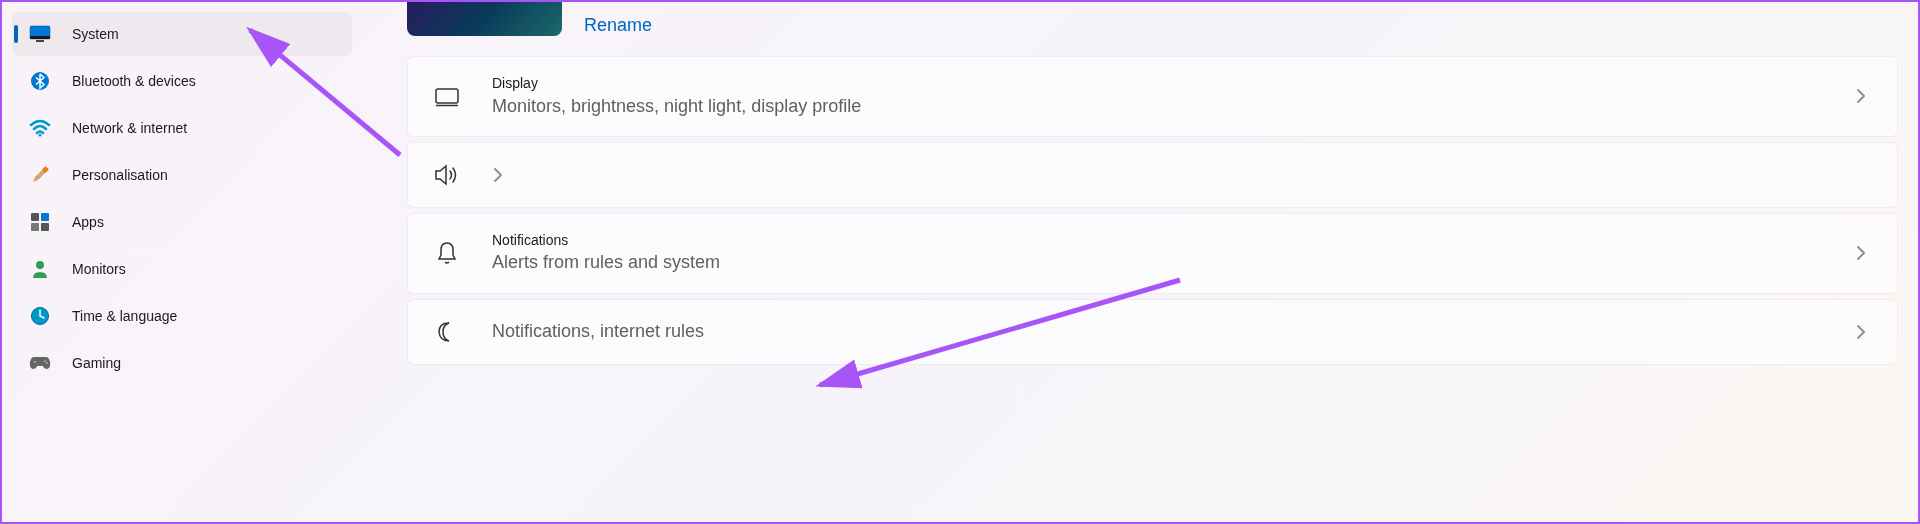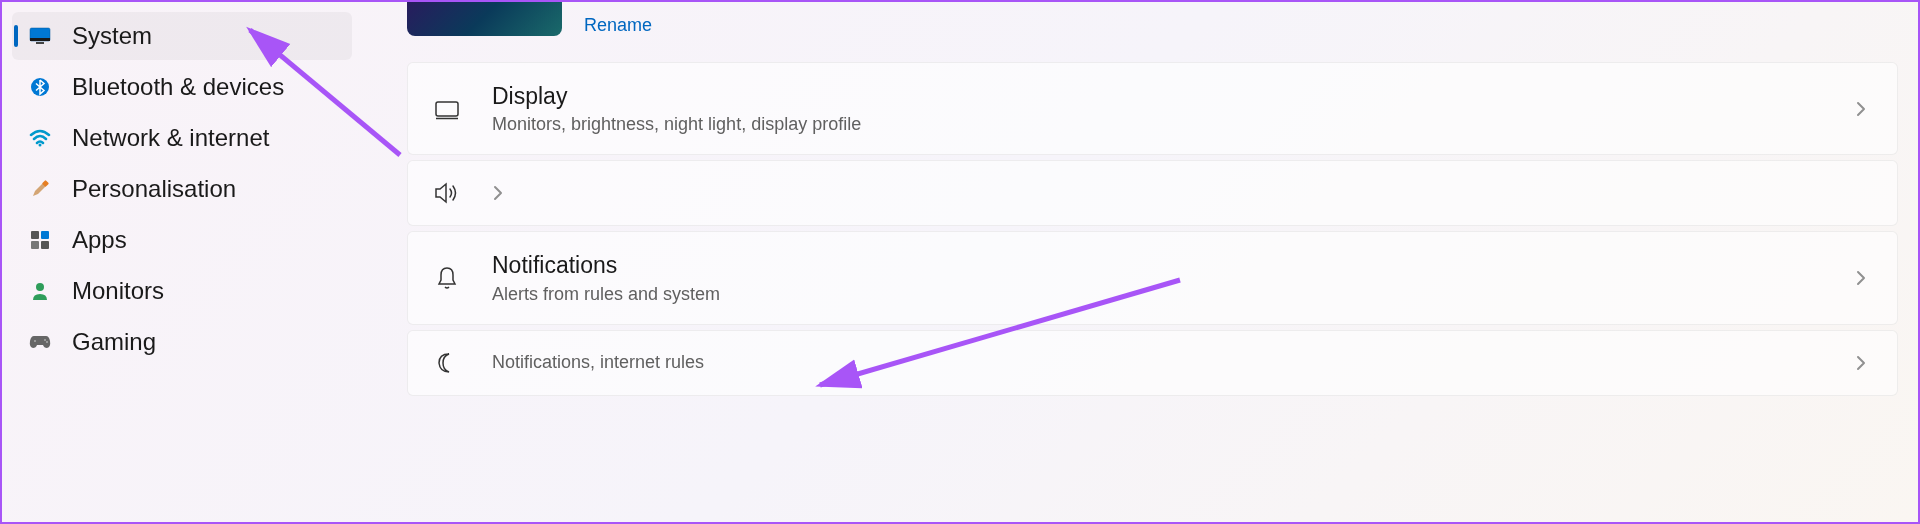--- a/index.html
+++ b/index.html
@@ -23,21 +23,21 @@
     }
     .sidebar-item {
       display: flex;
       align-items: center;
       padding: 10px 16px;
       border-radius: 6px;
       cursor: pointer;
       margin-bottom: 3px;
       position: relative;
       color: #1a1a1a;
-      font-size: 24px;
+      font-size: 14px;
     }
     .sidebar-item.selected {
       background: rgba(0, 0, 0, 0.04);
     }
     .sidebar-item.selected::before {
       content: "";
       position: absolute;
       left: 2px;
       top: 13px;
       bottom: 13px;
@@ -56,21 +56,21 @@
     }
     .main {
       flex: 1;
       padding: 0 20px 20px 40px;
     }
     .device-section {
       display: flex;
       align-items: flex-end;
       height: 40px;
       overflow: hidden;
-      margin-bottom: 20px;
+      margin-bottom: 14px;
       text-align: center;
     }
     .device-thumb {
       width: 155px;
       height: 40px;
       background: linear-gradient(135deg, #2a1a5e 0%, #0a3a5a 50%, #1a6a6a 100%);
       border-radius: 0 0 8px 8px;
       margin-bottom: 6px;
     }
     .device-info {
@@ -98,21 +98,21 @@
       margin-right: 30px;
       display: flex;
       align-items: center;
       justify-content: center;
       color: #333;
     }
     .card-text {
       flex: 1;
     }
     .card-title {
-      font-size: 23px;
+      font-size: 14px;
       color: #1a1a1a;
       line-height: 1.4;
     }
     .card-subtitle {
       font-size: 18px;
       color: #606060;
       line-height: 1.4;
     }
     .chevron {
       width: 18px;
@@ -186,20 +186,30 @@
   <div class="sidebar-item">
     <span class="sidebar-icon">
       <svg width="20" height="20" viewBox="0 0 20 20">
           <circle cx="10" cy="6" r="4" fill="#2e9d5a"></circle>
           <path d="M3 19 Q3 13 10 13 Q17 13 17 19 Z" fill="#2e9d5a"></path>
         </svg>
     </span>
     <span>Monitors</span>
   </div>
 
+  <div class="sidebar-item">
+    <span class="sidebar-icon">
+      <svg width="20" height="20" viewBox="0 0 20 20">
+          <circle cx="10" cy="10" r="8.5" fill="#0099cc"></circle>
+          <circle cx="10" cy="10" r="8.5" fill="none" stroke="#006699" stroke-width="1"></circle>
+          <path d="M10 4 L10 10 L14 12" stroke="white" stroke-width="1.5" fill="none" stroke-linecap="round"></path>
+        </svg>
+    </span>
+    <span>Time &amp; language</span>
+  </div>
 
   <div class="sidebar-item">
     <span class="sidebar-icon">
       <svg width="22" height="16" viewBox="0 0 22 16">
           <path d="M5 2 L17 2 Q20 2 21 7 Q22 13 18 14 Q15 14 14 11 L8 11 Q7 14 4 14 Q0 13 1 7 Q2 2 5 2 Z" fill="#666"></path>
           <circle cx="6" cy="7" r="1" fill="#aaa"></circle>
           <circle cx="16" cy="6" r="1" fill="#aaa"></circle>
           <circle cx="18" cy="8" r="1" fill="#aaa"></circle>
         </svg>
     </span>

